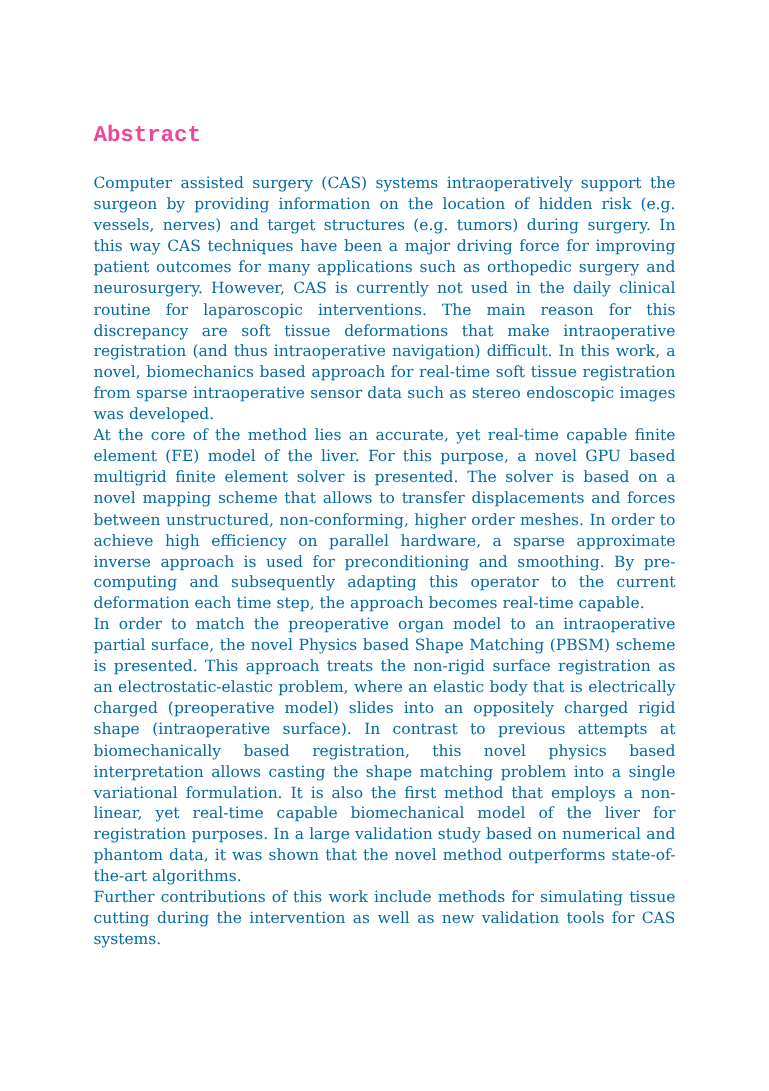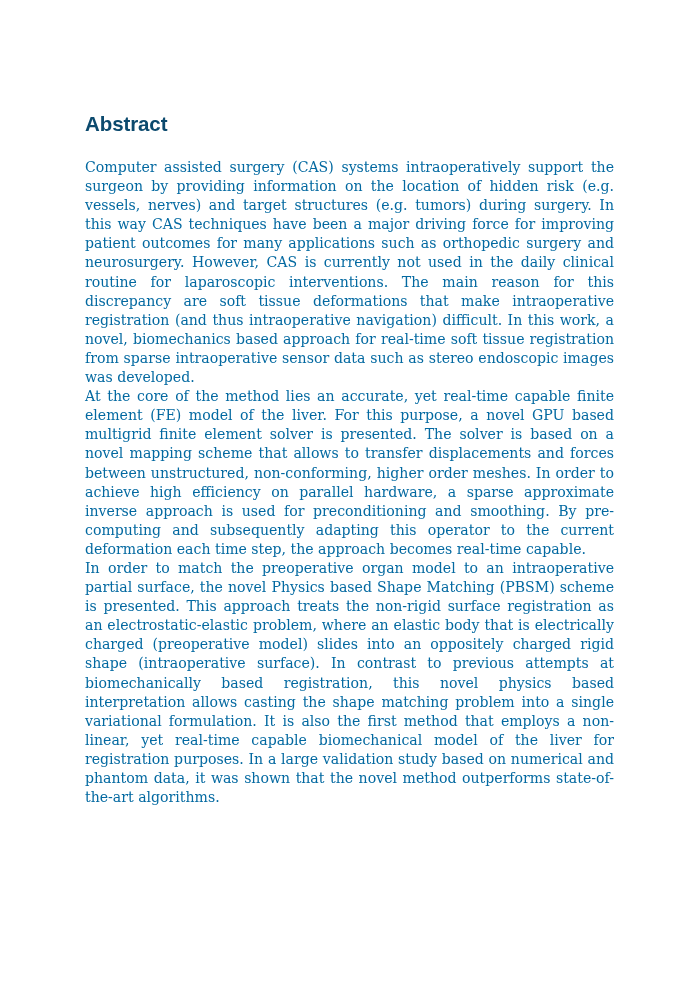--- a/index.html
+++ b/index.html
@@ -28,26 +28,26 @@
   }
 
   .content {
     position: absolute;
     left: 85px;
     top: 112px;
     width: 529px;
   }
 
   .section-heading {
-    font-family: Liberation Sans, sans-serif;
+    font-family: Liberation Mono, monospace;
     font-weight: bold;
     font-size: 20.5px;
     line-height: 24px;
     letter-spacing: -0.1px;
-    color: #0c4a6e;
+    color: #ec4899;
     margin: 0 0 22px 0;
     padding: 0;
   }
 
   .abstract-body {
     font-family: "DejaVu Serif", "Liberation Serif", serif;
     font-size: 14.1px;
     line-height: 19.1px;
     text-align: justify;
     text-justify: inter-word;
@@ -71,16 +71,17 @@
 
 <div class="page">
   <div class="content">
 
     <h1 class="section-heading">Abstract</h1>
 
     <div class="abstract-body">
       <p>Computer assisted surgery (CAS) systems intraoperatively support the surgeon by providing information on the location of hidden risk (e.g. vessels, nerves) and target structures (e.g. tumors) during surgery. In this way CAS techniques have been a major driving force for improving patient outcomes for many applications such as orthopedic surgery and neurosurgery. However, CAS is currently not used in the daily clinical routine for laparoscopic interventions. The main reason for this discrepancy are soft tissue deformations that make intraoperative registration (and thus intraoperative navigation) difficult. In this work, a novel, biomechanics based approach for real-time soft tissue registration from sparse intraoperative sensor data such as stereo endoscopic images was developed.</p>
       <p>At the core of the method lies an accurate, yet real-time capable finite element (FE) model of the liver. For this purpose, a novel GPU based multigrid finite element solver is presented. The solver is based on a novel mapping scheme that allows to transfer displacements and forces between unstructured, non-conforming, higher order meshes. In order to achieve high efficiency on parallel hardware, a sparse approximate inverse approach is used for preconditioning and smoothing. By pre-computing and subsequently adapting this operator to the current deformation each time step, the approach becomes real-time capable.</p>
       <p>In order to match the preoperative organ model to an intraoperative partial surface, the novel Physics based Shape Matching (PBSM) scheme is presented. This approach treats the non-rigid surface registration as an electrostatic-elastic problem, where an elastic body that is electrically charged (preoperative model) slides into an oppositely charged rigid shape (intraoperative surface). In contrast to previous attempts at biomechanically based registration, this novel physics based interpretation allows casting the shape matching problem into a single variational formulation. It is also the first method that employs a non-linear, yet real-time capable biomechanical model of the liver for registration purposes. In a large validation study based on numerical and phantom data, it was shown that the novel method outperforms state-of-the-art algorithms.</p>
+      <p>Further contributions of this work include methods for simulating tissue cutting during the intervention as well as new validation tools for CAS systems.</p>
     </div>
 
   </div>
 </div>
 
 </body></html>

